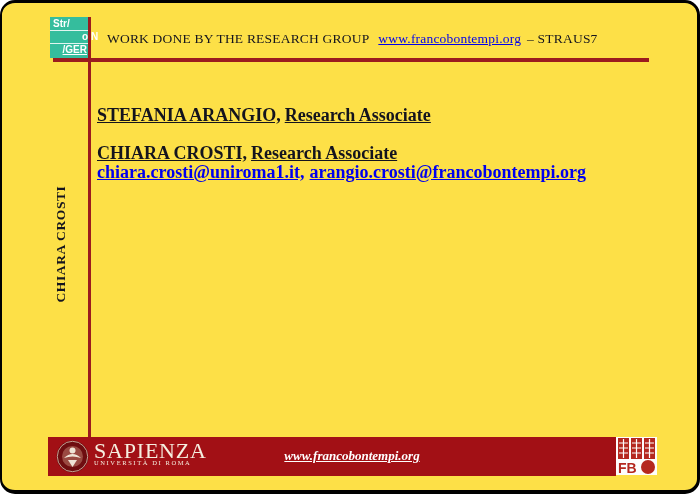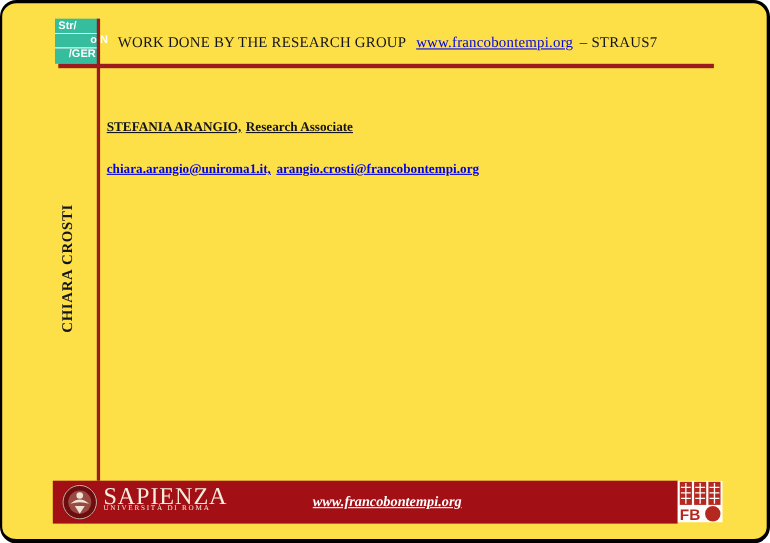--- a/index.html
+++ b/index.html
@@ -14,38 +14,38 @@
   
   .stronger-logo {
     position:absolute; left:48px; top:14px; width:40px; height:41px;
     background:#35BD9D; color:#fff; font-family:"Liberation Sans", sans-serif;
     font-weight:bold; font-size:10px; line-height:12px; box-sizing:border-box;
     padding-top:1px;
   }
   .logo-row { height:13px; padding:0 3px; box-sizing:border-box; }
   .logo-row.r1 { text-align:left;  border-bottom:1px solid rgba(255,255,255,.85); }
   .logo-row.r2 { text-align:center; border-bottom:1px solid rgba(255,255,255,.85);padding-left:32px; }
-  .logo-row.r3 { text-align:right; }
+  .logo-row.r3 { text-align:right;text-decoration:underline; }
   .vline { position:absolute; left:86px; top:14px; width:3px; height:420px; background:#9B1B1E; }
   .hline { position:absolute; left:51px; top:55px; width:596px; height:4px; background:#9B1B1E; }
   .title {
     position:absolute; left:105px; top:28px; white-space:nowrap;
     font-size:13.5px; font-weight:normal; color:#14141e; letter-spacing:.2px;
   }
   .title-link { color:#0000EE; text-decoration:underline; margin:0 6px 0 9px; cursor:pointer; }
   
   .side-label {
     position:absolute; left:59px; top:241px; white-space:nowrap;
     transform:translate(-50%,-50%) rotate(-90deg);
     font-size:13.5px; font-weight:bold; color:#14141e; letter-spacing:.6px;
   }
   
   .content { position:absolute; left:95px; top:103px; }
   .member { margin-bottom:19px; }
-  .member div { line-height:19px; font-size:12px; font-weight:bold; white-space:nowrap; }
+  .member div { line-height:19px; font-size:18px; font-weight:bold; white-space:nowrap; }
   .mname, .mrole { color:#14141e; text-decoration:underline; }
   .mrole { margin-left:4px; }
   .email { color:#0000EE; text-decoration:underline; cursor:pointer; }
   .email + .email { margin-left:5px; }
   
   .footer-bar {
     position:absolute; left:46px; top:434px; width:568px; height:39px;
     background:#A21015;
   }
   .seal { position:absolute; left:8px; top:3px; width:33px; height:33px; }
@@ -80,21 +80,22 @@
   <div class="content">
 
     <div class="member">
       <div><span class="mname">STEFANIA ARANGIO,</span><span class="mrole">Research Associate</span></div>
     </div>
 
     <div class="member">
     </div>
 
     <div class="member">
-      <div><span class="email">chiara.arangio@uniroma1.it,</span><span class="email">arangio.crosti@francobontempi.org</span></div>
+      <div><span class="mname">CHIARA CROSTI,</span><span class="mrole">Research Associate</span></div>
+      <div><span class="email">chiara.crosti@uniroma1.it,</span><span class="email">arangio.crosti@francobontempi.org</span></div>
     </div>
 
   </div>
 
   <div class="footer-bar">
     <svg class="seal" viewBox="0 0 33 33">
       <circle cx="16.5" cy="16.5" r="16" fill="#6E0D10"></circle>
       <circle cx="16.5" cy="16.5" r="15.2" fill="none" stroke="#D9C6B4" stroke-width="0.8"></circle>
       <circle cx="16.5" cy="16.5" r="10.5" fill="#9A4A42"></circle>
       <circle cx="16.5" cy="10.5" r="3" fill="#EFE4D6"></circle>

